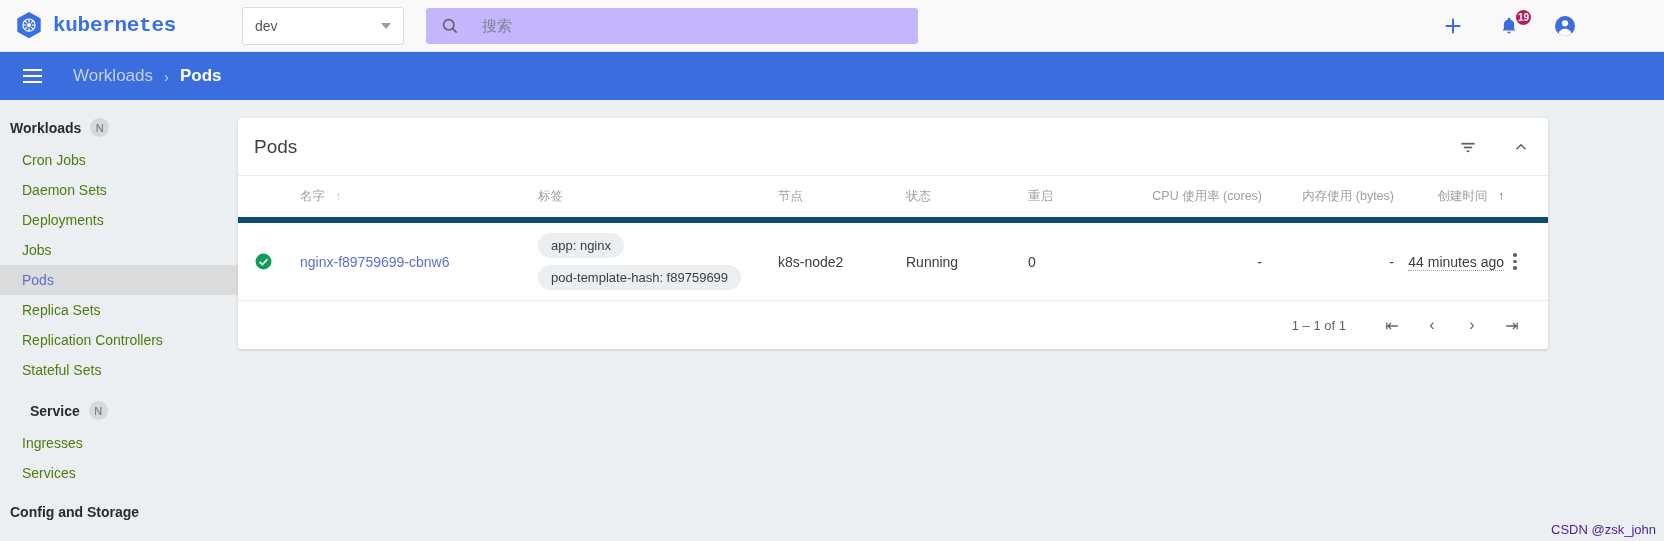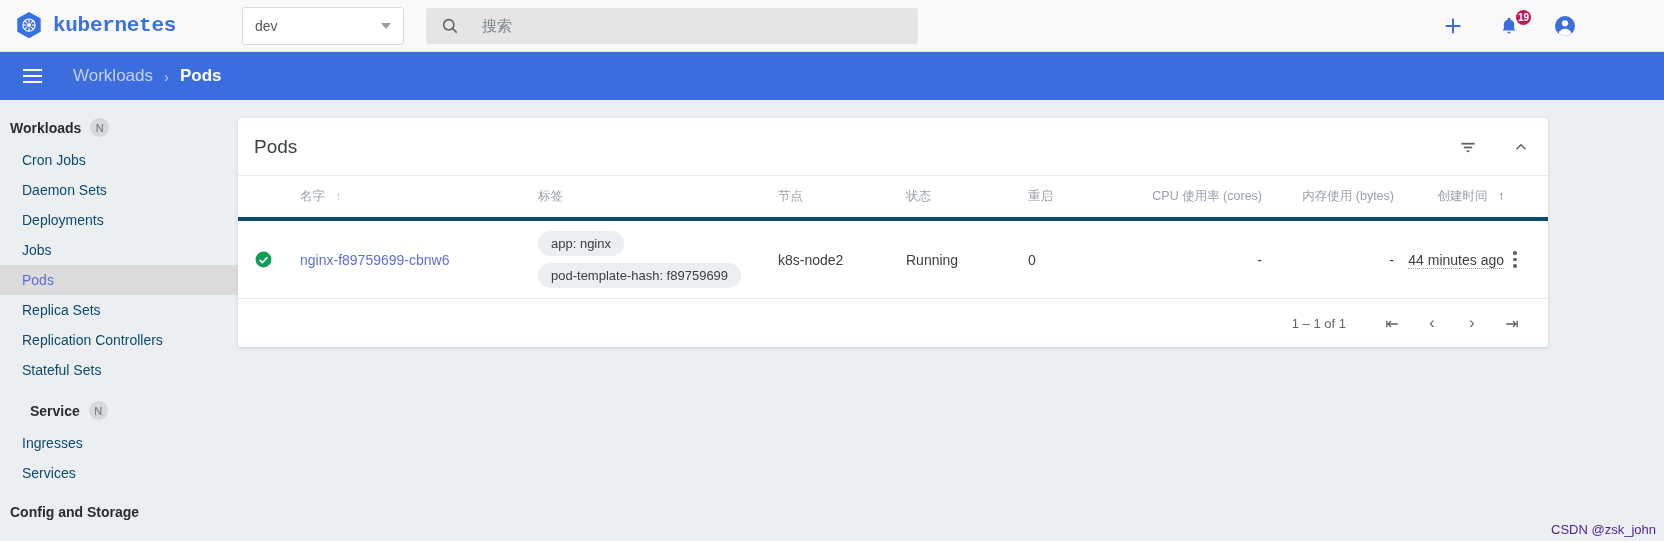--- a/index.html
+++ b/index.html
@@ -63,21 +63,21 @@
   .ns-select .ns-value { flex: 1; }
   .caret-down {
     width: 0; height: 0;
     border-left: 5px solid transparent;
     border-right: 5px solid transparent;
     border-top: 6px solid #9e9e9e;
   }
   .search-box {
     width: 492px;
     height: 36px;
-    background: #e5e5e5;
+    background: #c4b5fd;
     border-radius: 3px;
     display: flex;
     align-items: center;
     margin-left: 22px;
     padding: 0 14px;
     box-sizing: border-box;
   }
   .search-icon { width: 20px; height: 20px; flex: 0 0 auto; }
   .search-input {
     border: none;
@@ -190,21 +190,21 @@
     align-items: center;
     justify-content: center;
     margin-left: 9px;
   }
   .nav-item {
     height: 30px;
     display: flex;
     align-items: center;
     padding-left: 22px;
     font-size: 14px;
-    color: #0c4a6e;
+    color: #4d7c0f;
     cursor: pointer;
   }
   .nav-item.selected {
     background: #dcdcdc;
     color: #5b6fd6;
   }
 
   .content {
     flex: 1;
     padding: 18px 20px 0 0;
@@ -233,21 +233,21 @@
   .filter-icon { width: 20px; height: 20px; cursor: pointer; }
   .chevron-up { width: 18px; height: 18px; cursor: pointer; }
 
   table { border-collapse: collapse; width: 100%; }
   thead th {
     font-size: 12.5px;
     font-weight: normal;
     color: #9aa0a6;
     text-align: left;
     padding: 12px 0;
-    border-bottom: 4px solid #0c4a6e;
+    border-bottom: 6px solid #0c4a6e;
     white-space: nowrap;
   }
   .sort-arrow {
     display: inline-block;
     margin-left: 7px;
     color: #bdc1c6;
     font-size: 12px;
   }
   .sort-arrow.active { color: #5f6368; }
   tbody td {

